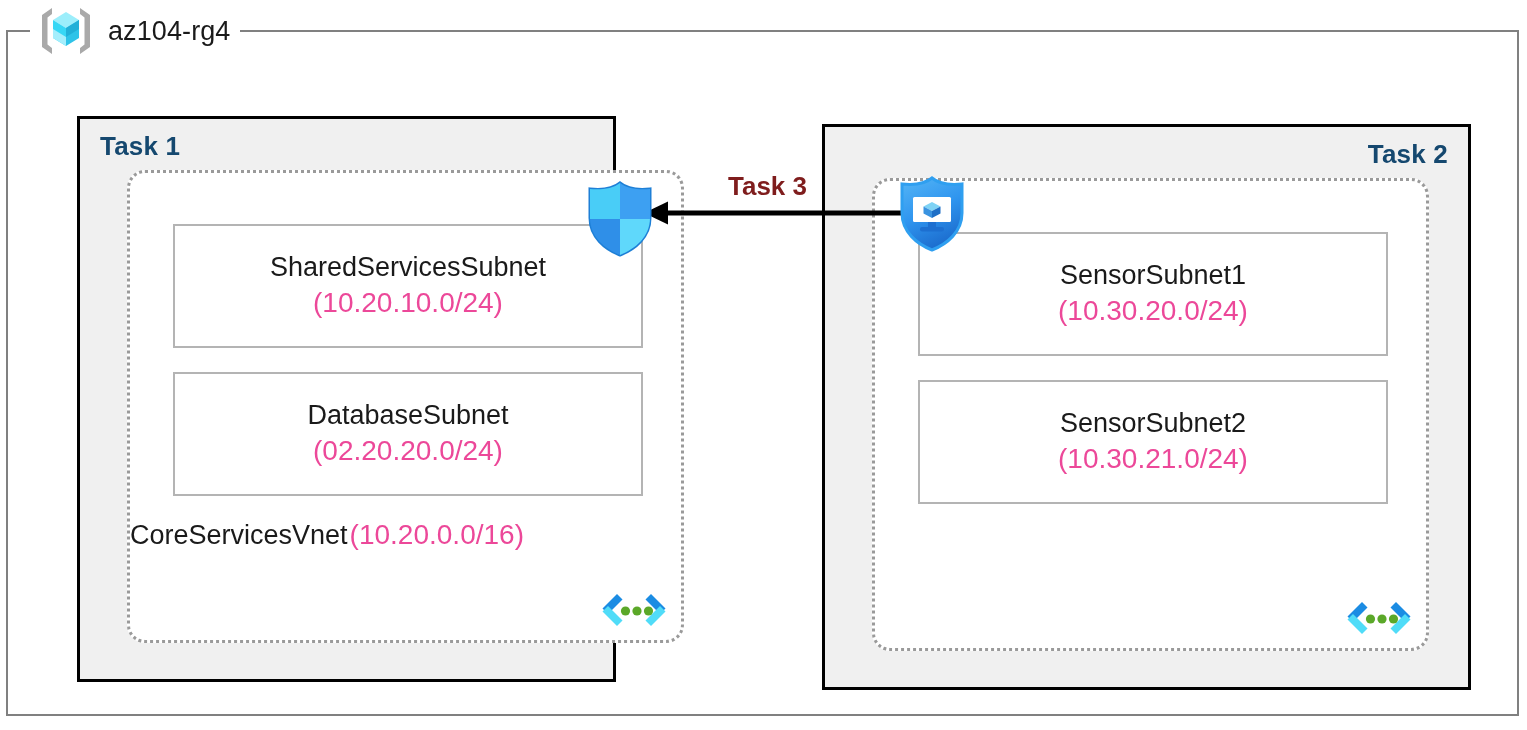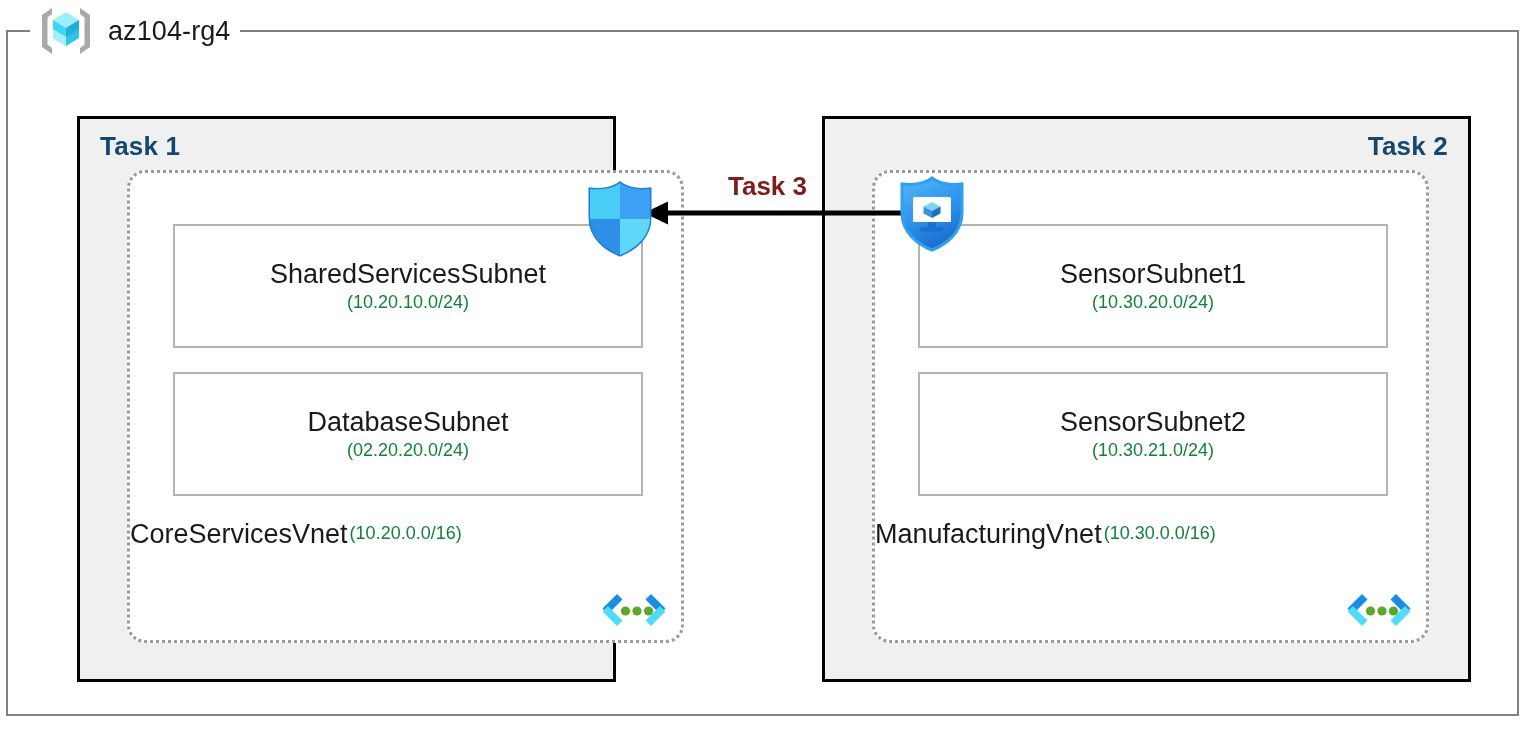--- a/index.html
+++ b/index.html
@@ -55,21 +55,21 @@
   }
 
   
   .task-box {
     position: absolute;
     background: #f0f0f0;
     border: 3px solid #000000;
     box-sizing: border-box;
   }
   #task-box-1 { left: 77px;  top: 116px; width: 539px; height: 566px; text-align: right; }
-  #task-box-2 { left: 822px; top: 116px; width: 649px; height: 566px; }
+  #task-box-2 { left: 822px; top: 124px; width: 649px; height: 566px; }
 
   .task-label {
     position: absolute;
     top: 12px;
     font-size: 26px;
     font-weight: bold;
     color: #15486f;
     letter-spacing: 0.2px;
     white-space: nowrap;
   }
@@ -108,22 +108,22 @@
   .subnet.first  { top: 51px; }
   .subnet.second { top: 199px; }
 
   .net-name {
     font-size: 27px;
     color: #1a1a1a;
     line-height: 1.22;
     white-space: nowrap;
   }
   .net-cidr {
-    font-size: 18px;
-    color: #15803d;
+    font-size: 28px;
+    color: #ec4899;
     line-height: 1.22;
     white-space: nowrap;
   }
 
   
   .vnet-caption {
     position: absolute;
     left: 0;
     right: 0;
     top: 345px;
@@ -244,24 +244,20 @@
       <div class="subnet first">
         <span class="net-name">SensorSubnet1</span>
         <span class="net-cidr">(10.30.20.0/24)</span>
       </div>
 
       <div class="subnet second">
         <span class="net-name">SensorSubnet2</span>
         <span class="net-cidr">(10.30.21.0/24)</span>
       </div>
 
-      <div class="vnet-caption">
-        <span class="net-name">ManufacturingVnet</span>
-        <span class="net-cidr">(10.30.0.0/16)</span>
-      </div>
 
       <svg class="vnet-glyph" viewBox="0 0 74 48">
         <path d="M20 6 L25.5 11.5 L11 26 L5.5 20.5 Z" fill="#1b8ce3"></path>
         <path d="M5.5 23.5 L11 18 L25.5 32.5 L20 38 Z" fill="#50dcf8"></path>
         <path d="M54 6 L68.5 20.5 L63 26 L48.5 11.5 Z" fill="#1b8ce3"></path>
         <path d="M68.5 23.5 L54 38 L48.5 32.5 L63 18 Z" fill="#50dcf8"></path>
         <circle cx="28.5" cy="23" r="4.6" fill="#5ba829"></circle>
         <circle cx="40" cy="23" r="4.6" fill="#5ba829"></circle>
         <circle cx="51.5" cy="23" r="4.6" fill="#5ba829"></circle>
       </svg>

